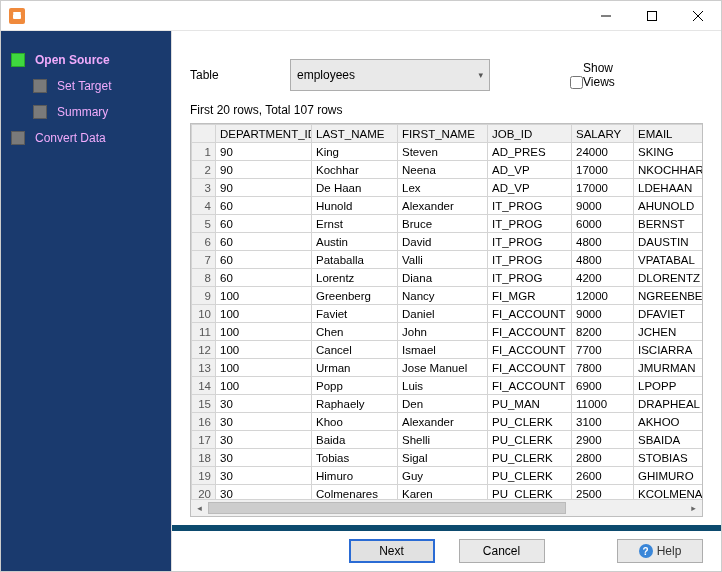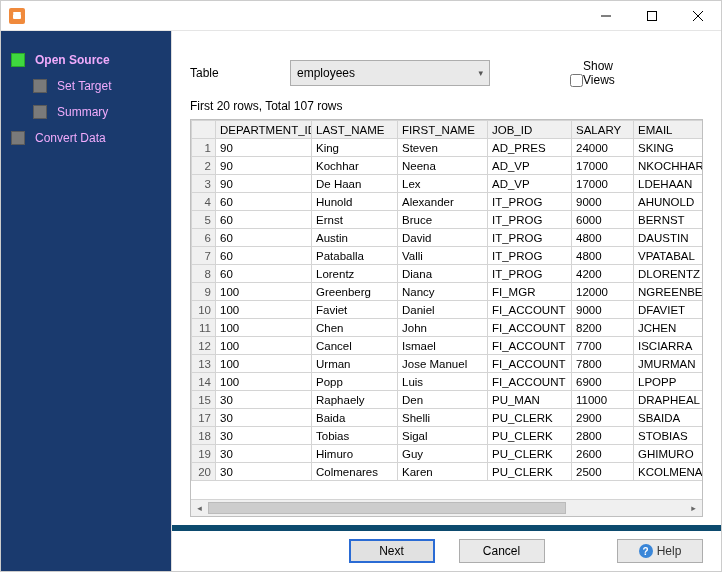--- a/index.html
+++ b/index.html
@@ -22,21 +22,21 @@
 .step-box.active { background: #3fd83f; border: 1px solid #2aa82a; }
 .step-box.pending { background: #7a7a7a; border: 1px solid #5a5a5a; }
 .step.child { padding-left: 32px; }
 .step.active { font-weight: bold; }
 
 .main { flex: 1; display: flex; flex-direction: column; background: #fff; border-left: 1px solid #ddd; min-width: 0; }
 .content { flex: 1; padding: 14px 18px 8px 18px; display: flex; flex-direction: column; min-height: 0; }
 
 .table-select-row { display: flex; align-items: center; gap: 50px; margin-bottom: 12px; margin-top: 14px; }
 .table-select-row label { width: 50px; }
-.combo { width: 200px; height: 26px; border: 1px solid #adadad; background: #e9e9e9; display: flex; align-items: center; justify-content: space-between; padding: 0 6px; font-size: 12px; }
+.combo { width: 200px; height: 32px; border: 1px solid #adadad; background: #e9e9e9; display: flex; align-items: center; justify-content: space-between; padding: 0 6px; font-size: 12px; }
 .combo .chev { font-size: 9px; color: #555; }
 .checkbox-wrap { display: flex; align-items: flex-end; gap: 0; margin-left: 30px; }
 .checkbox-wrap input { width: 13px; height: 13px; }
 
 .summary-text { margin-bottom: 6px; }
 
 .grid-wrap { flex: 1; border: 1px solid #bfbfbf; overflow: hidden; display: flex; flex-direction: column; min-height: 0; }
 .grid-scroll { flex: 1; overflow: hidden; }
 table.grid { border-collapse: collapse; width: 100%; table-layout: fixed; }
 table.grid th, table.grid td { border: 1px solid #d4d4d4; padding: 1px 4px; font-size: 11.5px; text-align: left; white-space: nowrap; overflow: hidden; height: 18px; background: #fff; }
@@ -274,20 +274,29 @@
                   <tr>
                     <td class="rownum">15</td>
                     <td>30</td>
                     <td>Raphaely</td>
                     <td>Den</td>
                     <td>PU_MAN</td>
                     <td>11000</td>
                     <td>DRAPHEAL</td>
                   </tr>
                   <tr>
+                    <td class="rownum">16</td>
+                    <td>30</td>
+                    <td>Khoo</td>
+                    <td>Alexander</td>
+                    <td>PU_CLERK</td>
+                    <td>3100</td>
+                    <td>AKHOO</td>
+                  </tr>
+                  <tr>
                     <td class="rownum">17</td>
                     <td>30</td>
                     <td>Baida</td>
                     <td>Shelli</td>
                     <td>PU_CLERK</td>
                     <td>2900</td>
                     <td>SBAIDA</td>
                   </tr>
                   <tr>
                     <td class="rownum">18</td>

